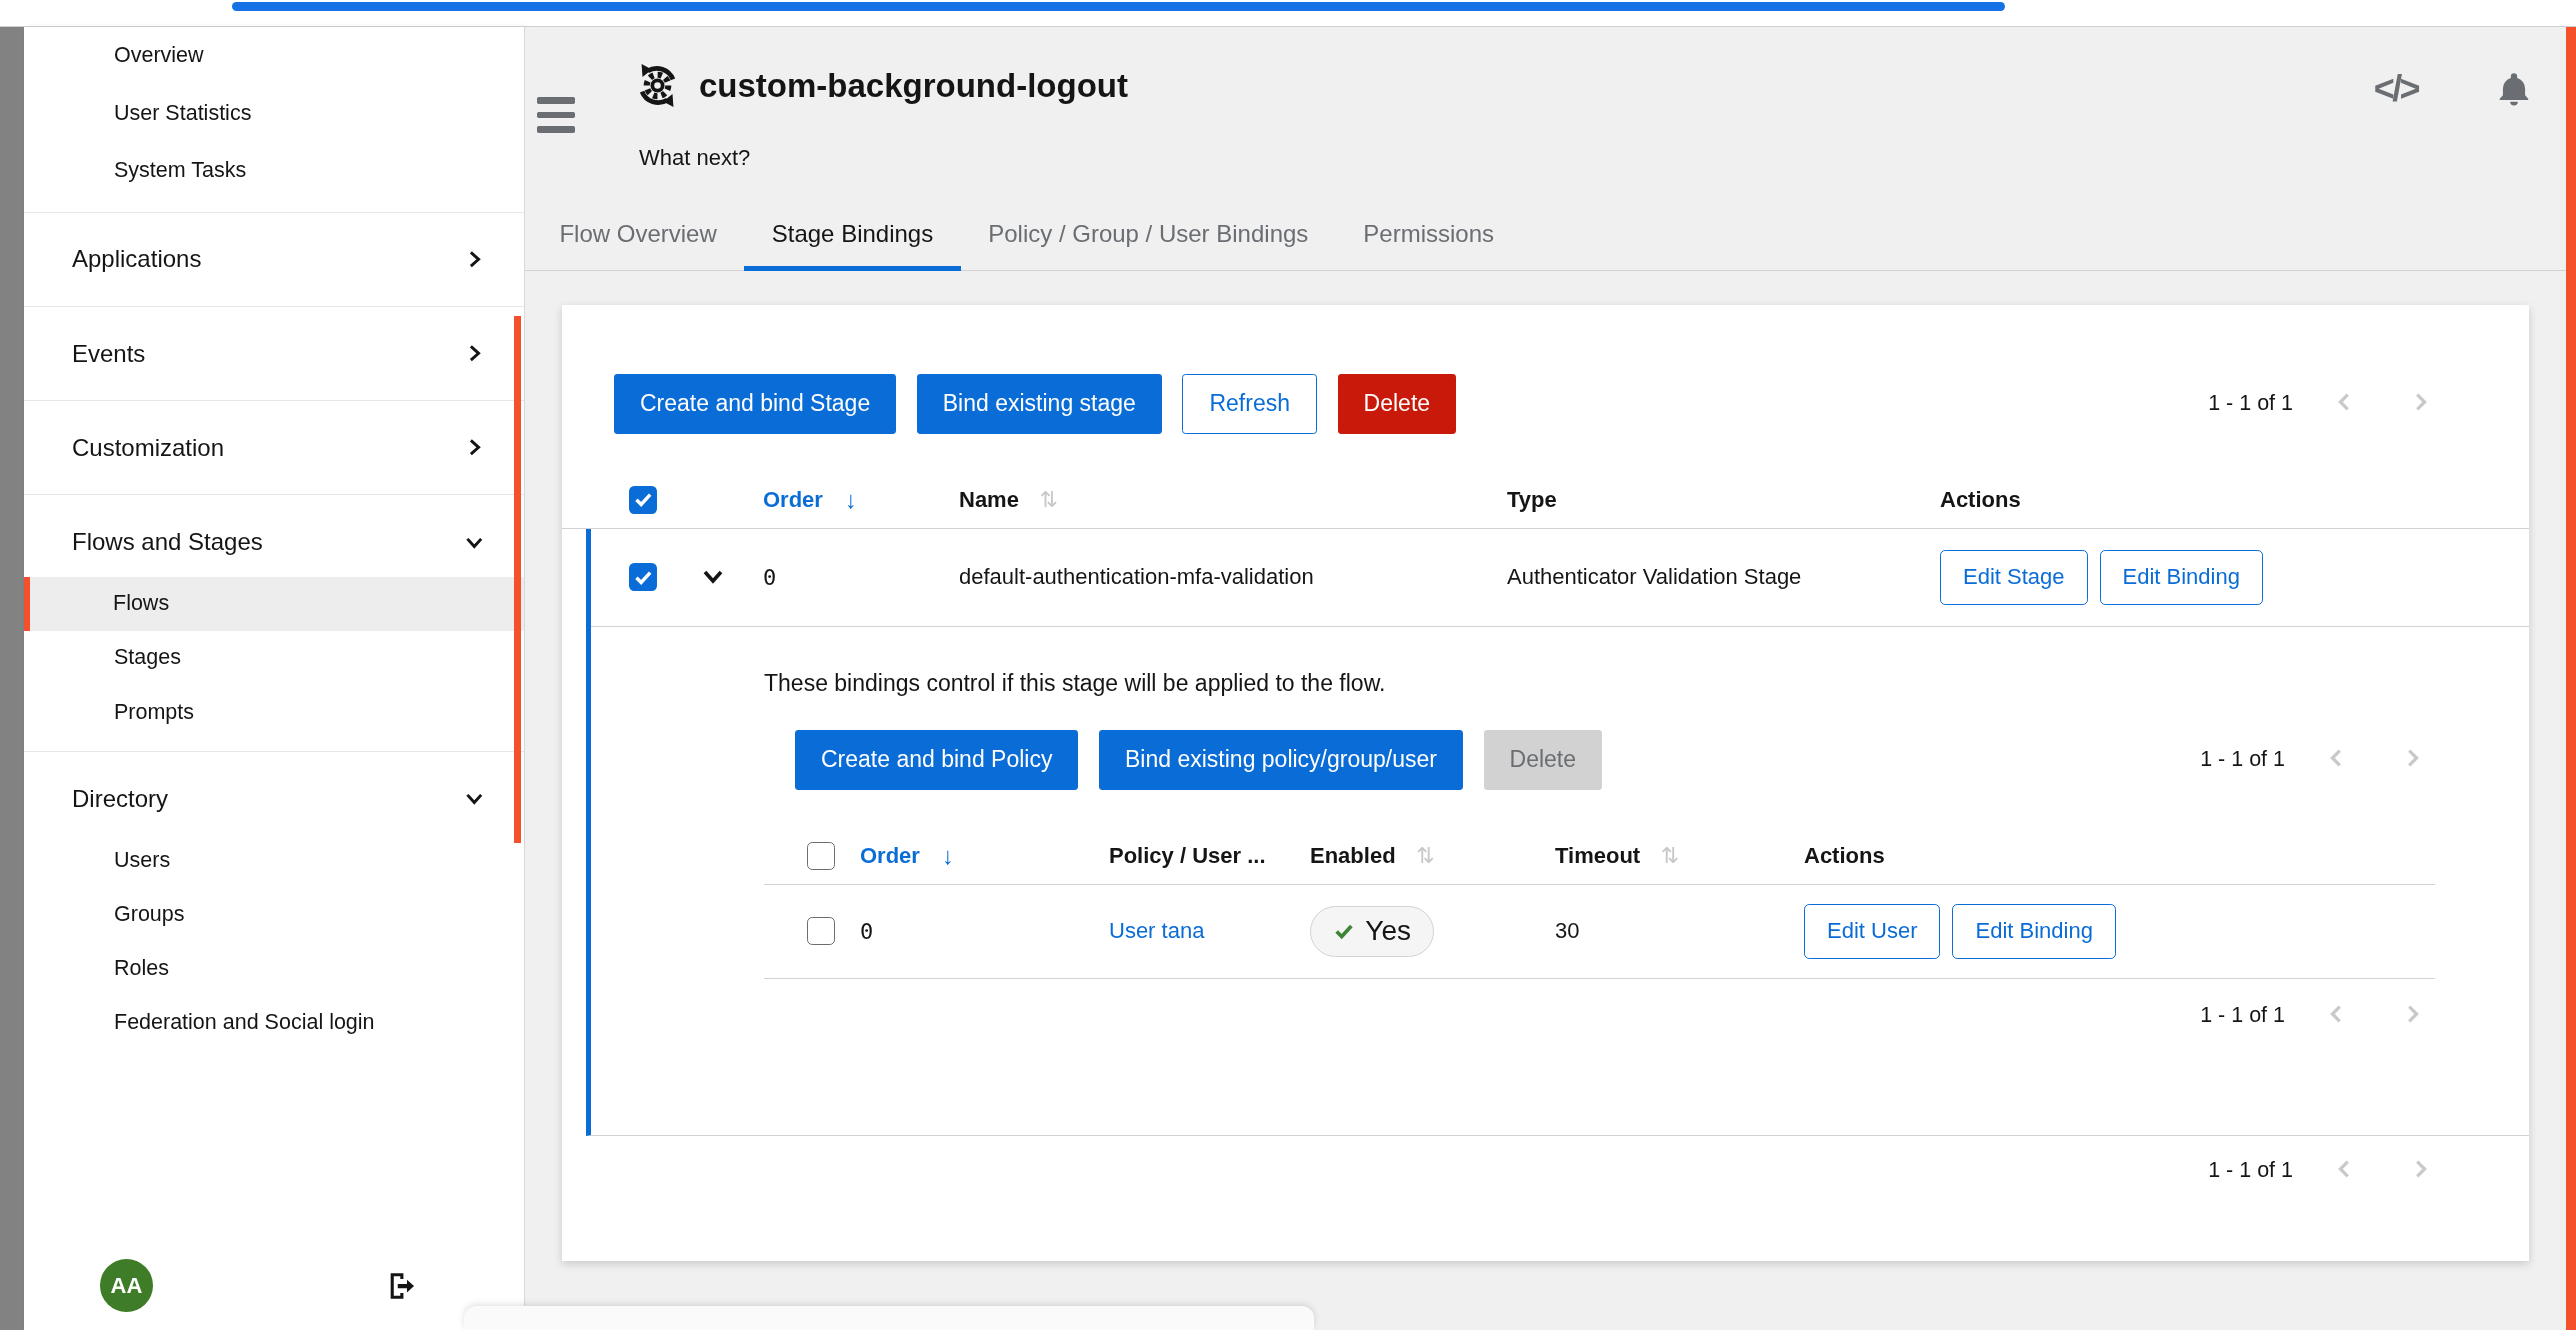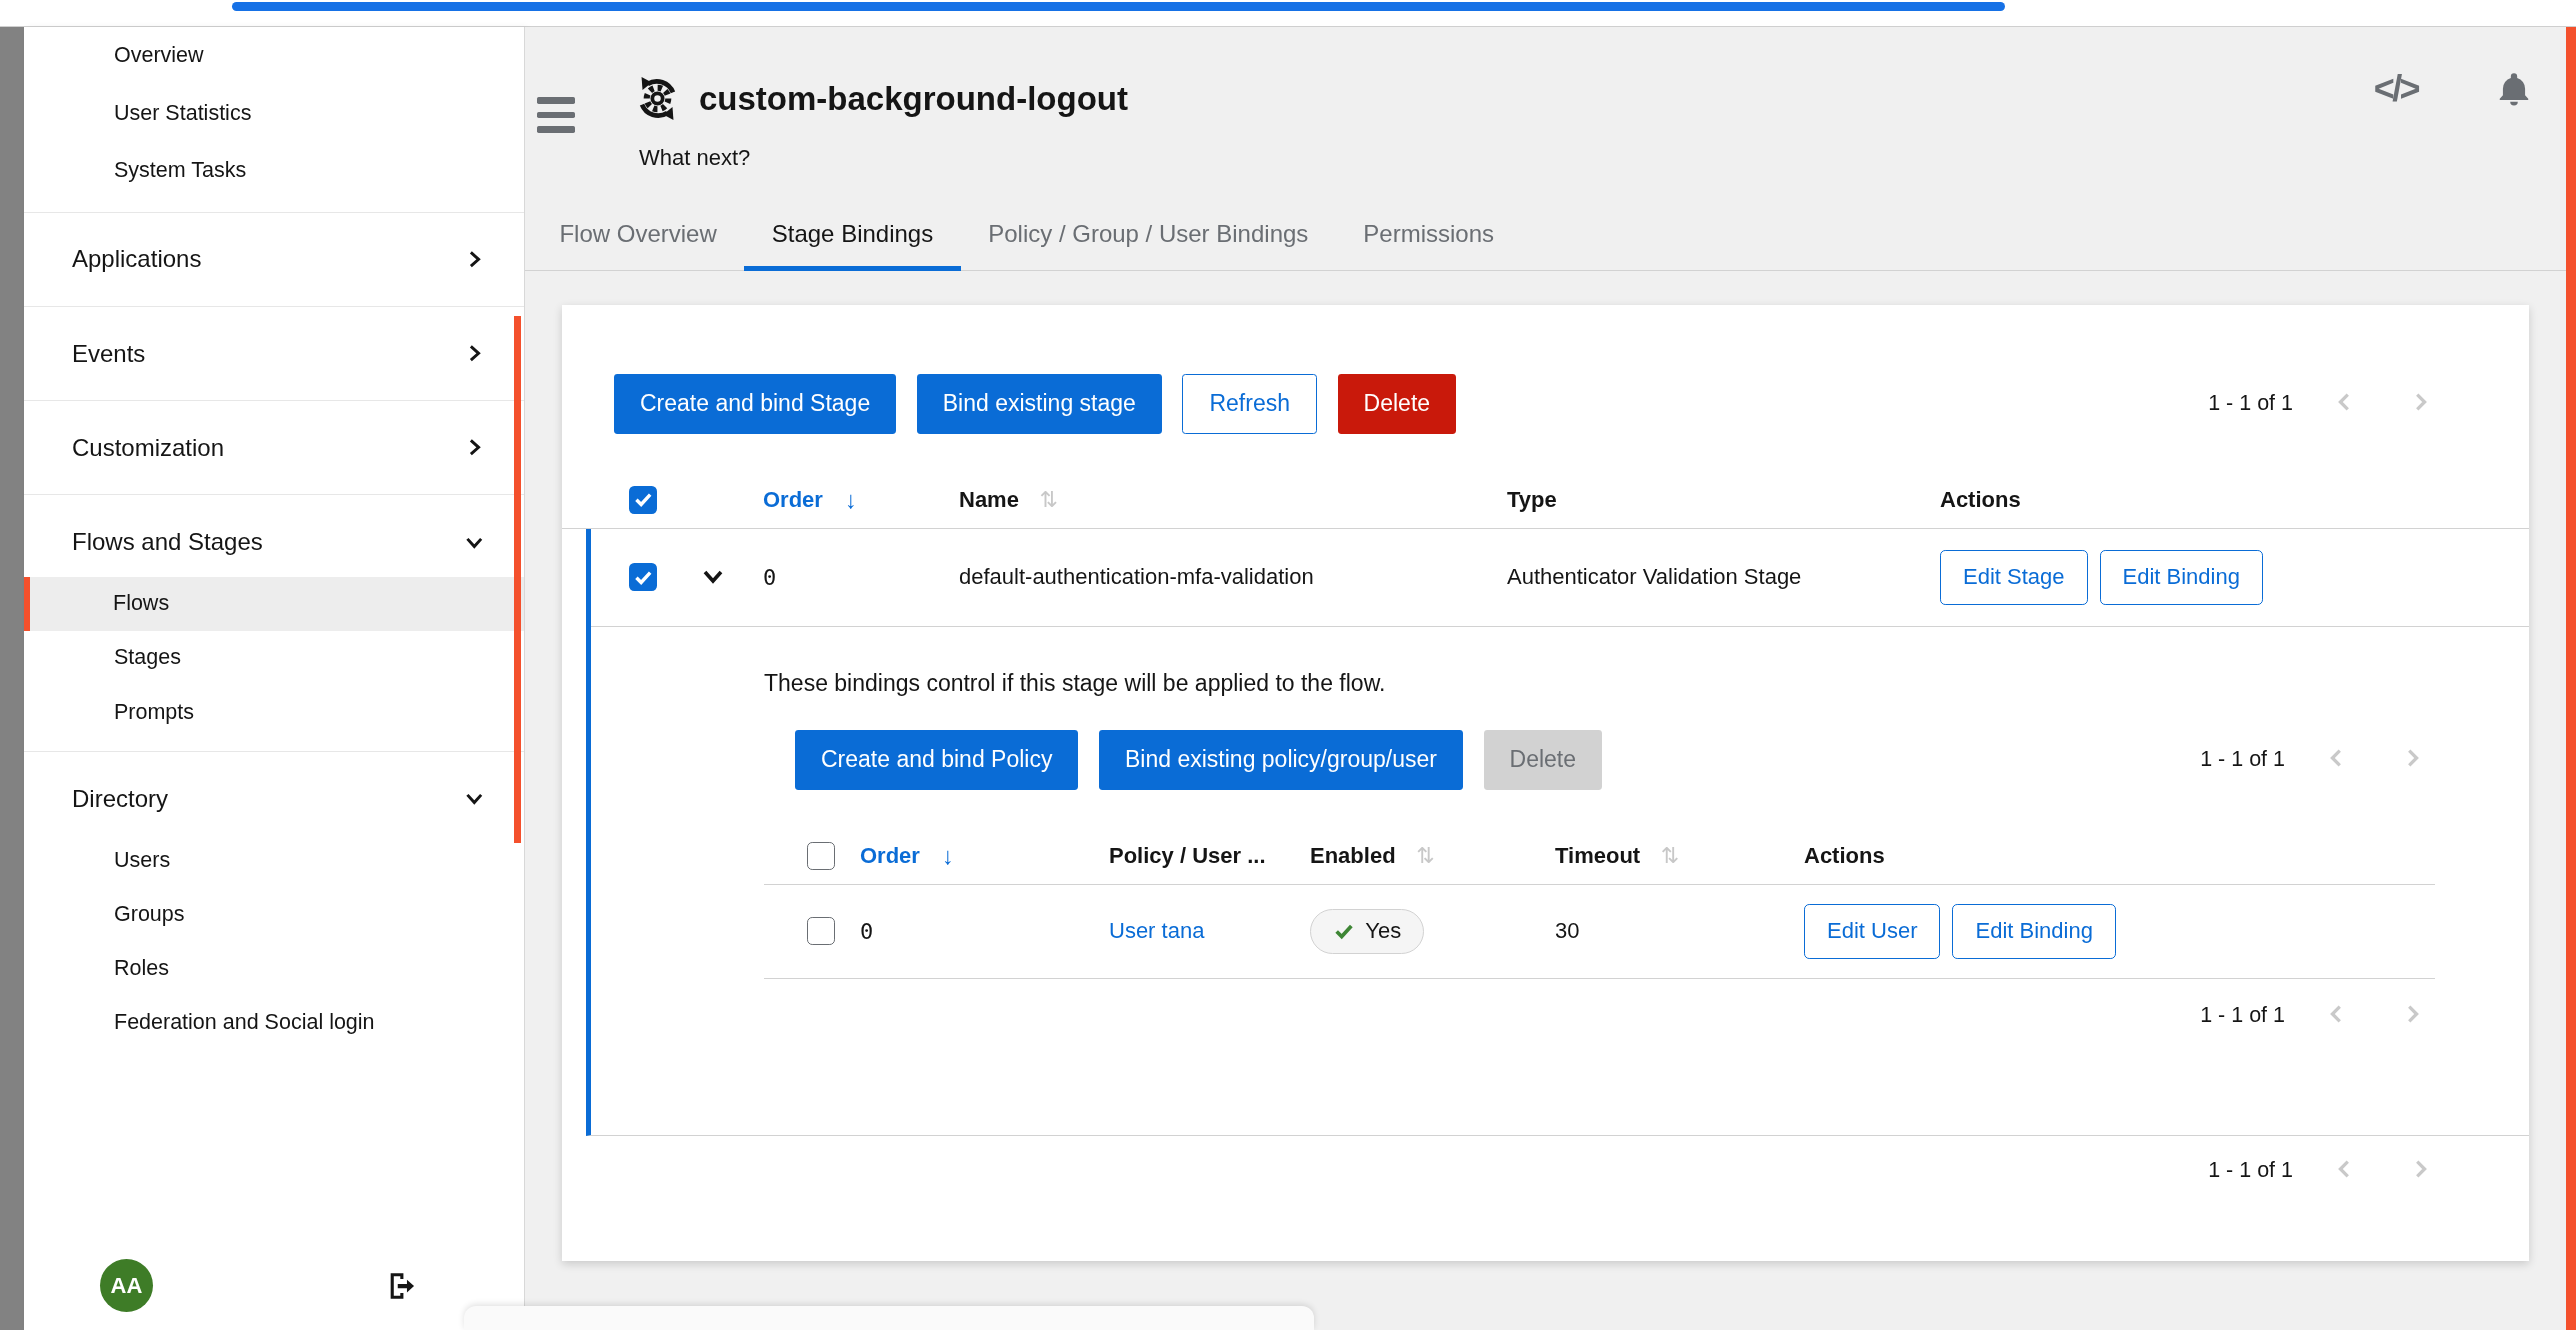--- a/index.html
+++ b/index.html
@@ -37,21 +37,21 @@
   .sidebar-footer { position:absolute; left:0; right:0; bottom:19px; display:flex; align-items:center; justify-content:space-between; padding:0 105px 0 76px; }
   .avatar { width:53px; height:53px; border-radius:50%; background:#3e7c27; color:#fff; font-size:22px; font-weight:bold; display:flex; align-items:center; justify-content:center; cursor:pointer; }
 
   
   .main { flex:1; background:#f0f0f0; position:relative; overflow:hidden; }
   .main-scroll { position:absolute; right:0; top:0; bottom:0; width:10.3px; background:#f4502c; z-index:40; }
 
   .m-header { position:relative; height:172px; }
   .hamburger { position:absolute; left:12px; top:70px; width:38px; height:36px; display:flex; flex-direction:column; justify-content:space-between; cursor:pointer; }
   .hamburger span { display:block; height:6.9px; border-radius:1.7px; background:#6a6e73; }
-  .title-row { position:absolute; left:110px; top:49px; display:flex; align-items:center; gap:19px; }
+  .title-row { position:absolute; left:110px; top:36px; display:flex; align-items:center; gap:19px; }
   .page-title { font-size:33px; font-weight:600; color:#151515; }
   .page-subtitle { position:absolute; left:114px; top:118px; font-size:22px; color:#151515; }
   .hdr-icons { position:absolute; right:43px; top:41px; display:flex; align-items:center; gap:77px; }
   .code-icon { font-size:36px; font-weight:bold; color:#6a6e73; cursor:pointer; letter-spacing:-2.6px; }
 
   
   .tabbar { display:flex; padding-left:6.9px; border-bottom:1.7px solid #d2d2d2; }
   .tab { font-size:24px; color:#6a6e73; padding:20.6px 27.5px 22px; cursor:pointer; position:relative; }
   .tab.active { color:#151515; }
   .tab.active::after { content:""; position:absolute; left:0; right:0; bottom:-1.7px; height:5.2px; background:#0a6cd6; }
@@ -96,21 +96,21 @@
   .expand-toggle { background:none; border:none; cursor:pointer; padding:5.2px; }
 
   .expanded-body { padding:43px 94px 107px 173px; }
   .exp-desc { font-size:23px; color:#151515; }
   .toolbar2 { display:flex; gap:20.6px; margin-top:33px; padding-left:31px; }
 
   .nested-grid { grid-template-columns:96px 249px 201px 245px 249px 1fr; }
   .nested-head { margin-top:38px; }
   .nrow { height:94px; font-size:22px; border-bottom:0.9px solid #d2d2d2; display:grid; align-items:center; }
   .link { color:#0a6cd6; cursor:pointer; text-decoration:none; }
-  .pill { display:inline-flex; align-items:center; gap:10.3px; padding:8.6px 22px; border-radius:858px; background:#f5f5f5; border:1.7px solid #d2d2d2; font-size:22px; color:#151515; }
+  .pill { display:inline-flex; align-items:center; gap:10.3px; padding:8.6px 22px; border-radius:858px; background:#f5f5f5; border:1.7px solid #d2d2d2; font-size:28px; color:#151515; }
   .nested-pag { display:flex; justify-content:flex-end; margin-top:24px; }
   .outer-bottom-pag { display:flex; justify-content:flex-end; margin-top:22px; padding-right:86px; }
 
   .dock { position:absolute; left:464px; bottom:0; width:850px; height:24px; background:#fafafa; border-radius:12px 12px 0 0; box-shadow:0 -1.7px 6.9px rgba(0,0,0,.12); z-index:50; }
 </style>
 </head>
 <body>
 
 <div class="top-strip">
   <div class="top-accent"></div>

